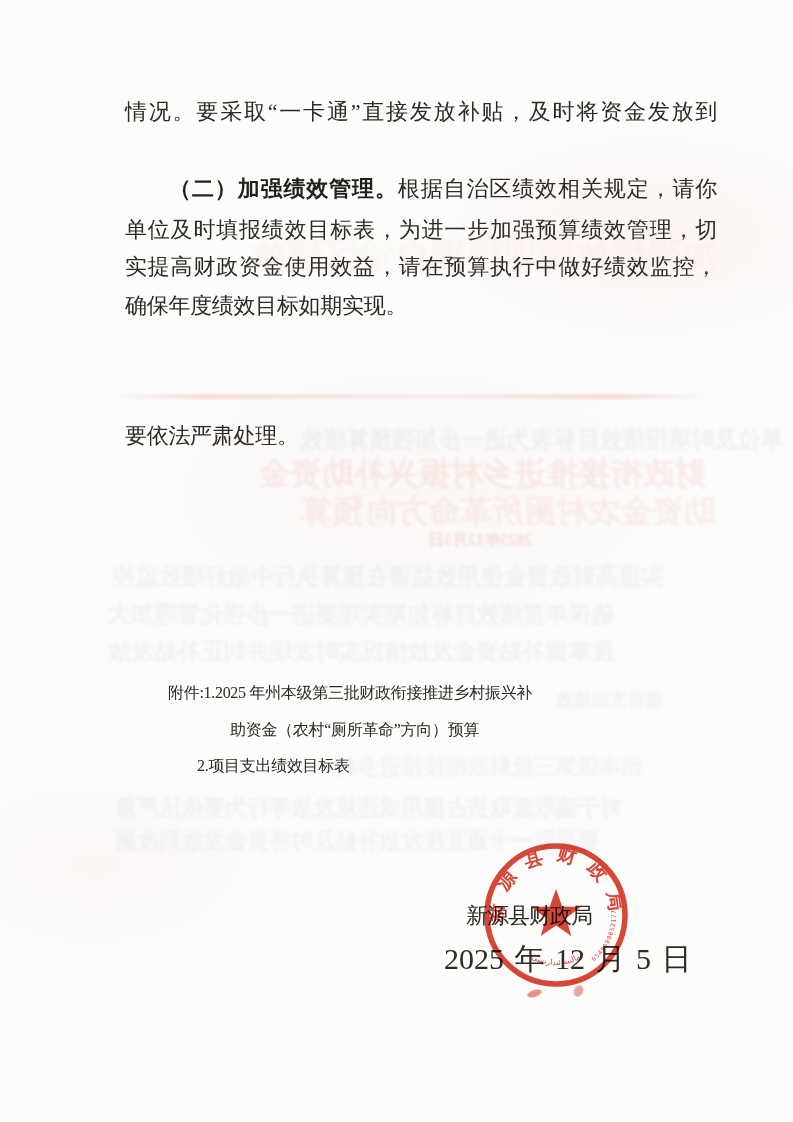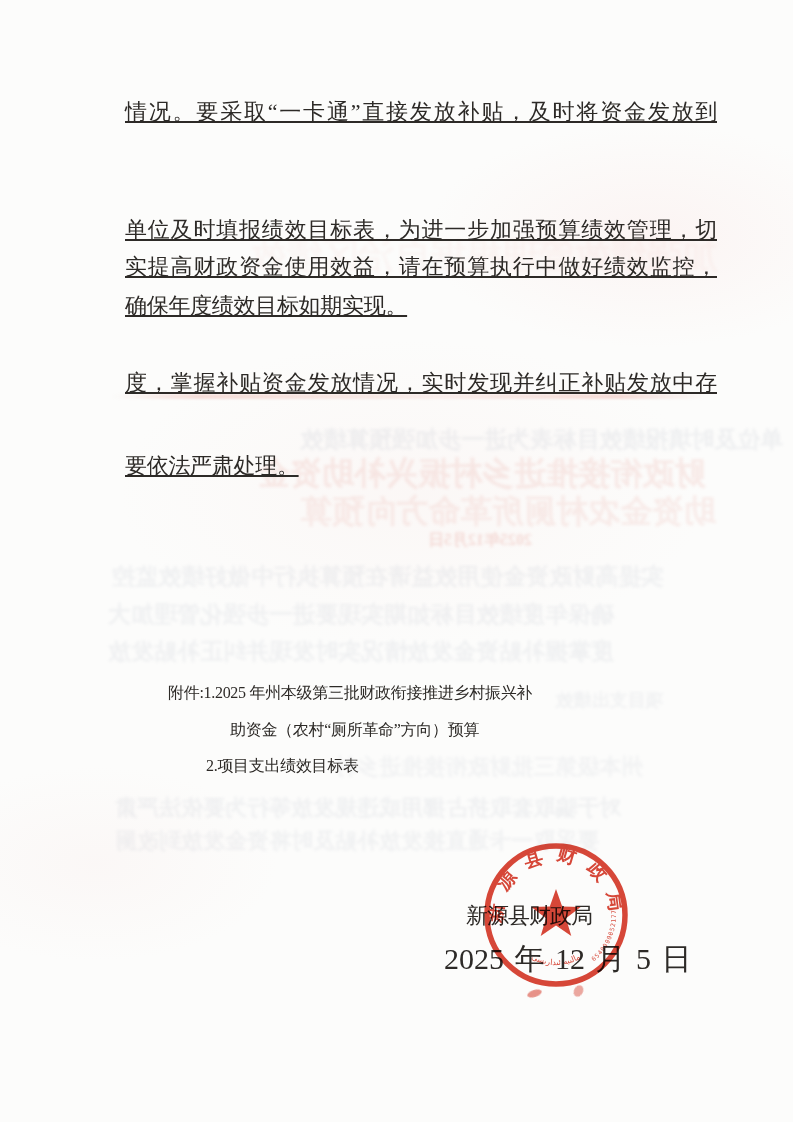--- a/index.html
+++ b/index.html
@@ -10,30 +10,30 @@
       radial-gradient(ellipse 420px 220px at 52% 44%, rgba(248,231,228,.22), transparent 70%),
       radial-gradient(ellipse 260px 140px at 12% 77%, rgba(247,229,227,.20), transparent 70%),
       #fcfcfb;
     font-family:"Liberation Serif","DejaVu Serif",serif;
     color:#2d2a27;
   }
   
   .body-lines{position:absolute;left:125px;top:0;width:592px;height:100%;z-index:3;}
   .line{
     position:absolute;left:0;width:592px;
-    font-size:22px;line-height:28px;letter-spacing:-0.3px;color:#2d2a27;text-decoration:underline;
+    font-size:22px;line-height:28px;letter-spacing:-0.3px;color:#2d2a27;
   }
   .line.fill{text-align:justify;text-align-last:justify;text-justify:inter-ideograph;}
   .line.indent{text-indent:44px;}
   .line b{font-weight:bold;color:#211e1c;}
   
   .att-line{position:absolute;font-size:16px;line-height:28px;letter-spacing:-0.3px;z-index:3;white-space:nowrap;}
   #att1{left:168px;top:679px;}
   #att2{left:230px;top:716px;}
-  #att3{left:206px;top:752px;}
+  #att3{left:197px;top:752px;}
   
   .sig-org{position:absolute;left:466px;top:901px;font-size:22px;letter-spacing:-1px;z-index:3;white-space:nowrap;}
   .sig-date{position:absolute;left:444px;top:939px;font-size:30px;word-spacing:3px;z-index:3;white-space:nowrap;}
   
   .seal{
     position:absolute;left:467px;top:826px;width:178px;height:178px;z-index:5;
     color:#d63a2a;mix-blend-mode:multiply;opacity:.93;filter:blur(.2px);
   }
   .seal-org-text{font-size:19px;font-weight:bold;letter-spacing:12px;fill:currentColor;
     font-family:"Liberation Serif","DejaVu Serif",serif;}
@@ -73,25 +73,25 @@
       <div class="bleed gray" style="left: 108px; top: 599px; font-size: 23px; opacity: 0.11;">确保年度绩效目标如期实现要进一步强化管理加大</div>
       <div class="bleed gray" style="left: 108px; top: 636px; font-size: 23px; opacity: 0.11;">度掌握补贴资金发放情况实时发现并纠正补贴发放</div>
       <div class="bleed gray" style="left: 555px; top: 688px; font-size: 18px; opacity: 0.1;">项目支出绩效</div>
       <div class="bleed gray" style="left: 335px; top: 752px; font-size: 22px; opacity: 0.09;">州本级第三批财政衔接推进乡村</div>
       <div class="bleed gray" style="left: 115px; top: 793px; font-size: 22px; opacity: 0.11;">对于骗取套取挤占挪用或违规发放等行为要依法严肃</div>
       <div class="bleed gray" style="left: 115px; top: 826px; font-size: 22px; opacity: 0.1;">要采取一卡通直接发放补贴及时将资金发放到改厕</div>
     </div>
 
   <div class="body-lines" id="body-lines">
       <div class="line fill" style="top: 98px;">情况。要采取“一卡通”直接发放补贴，及时将资金发放到</div>
+      <div class="line fill indent" style="top: 175px;"><b>（二）加强绩效管理。</b>根据自治区绩效相关规定，请你</div>
       <div class="line fill" style="top: 216px;">单位及时填报绩效目标表，为进一步加强预算绩效管理，切</div>
       <div class="line fill" style="top: 253px;">实提高财政资金使用效益，请在预算执行中做好绩效监控，</div>
       <div class="line" style="top: 292px;">确保年度绩效目标如期实现。</div>
-      <div class="line fill" style="top: 369px;">度，掌握补贴资金发放情况，实时发现并纠正补贴发放中存</div>
-      <div class="line" style="top: 452px;">要依法严肃处理。</div>
+      <div class="line" style="top: 422px;">要依法严肃处理。</div>
     </div>
 
   <div class="att-line" id="att1">附件:1.2025 年州本级第三批财政衔接推进乡村振兴补</div>
   <div class="att-line" id="att2">助资金（农村“厕所革命”方向）预算</div>
   <div class="att-line" id="att3">2.项目支出绩效目标表</div>
 
   <div class="sig-org">新源县财政局</div>
   <div class="sig-date">2025 年 12 月 5 日</div>
 
   <svg class="seal" id="seal" viewBox="0 0 178 178" aria-hidden="true" style="color: rgb(214, 58, 42);">

